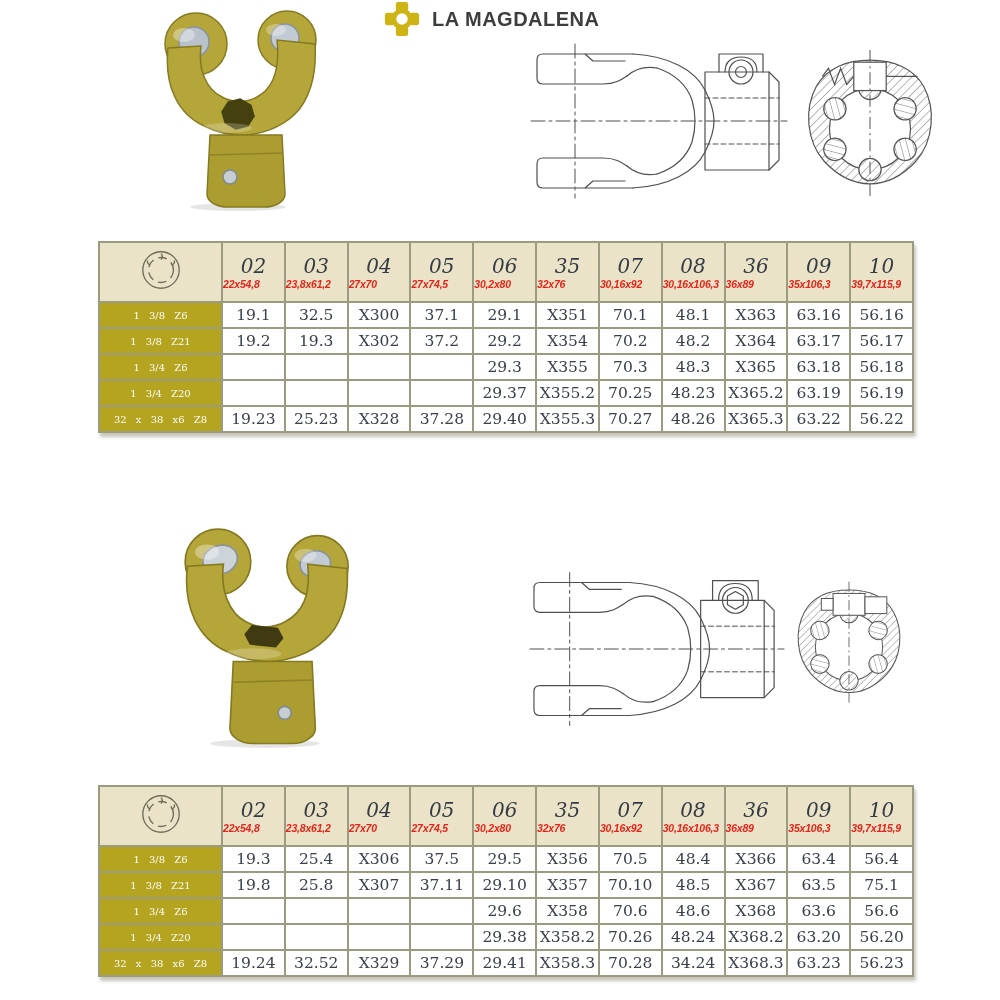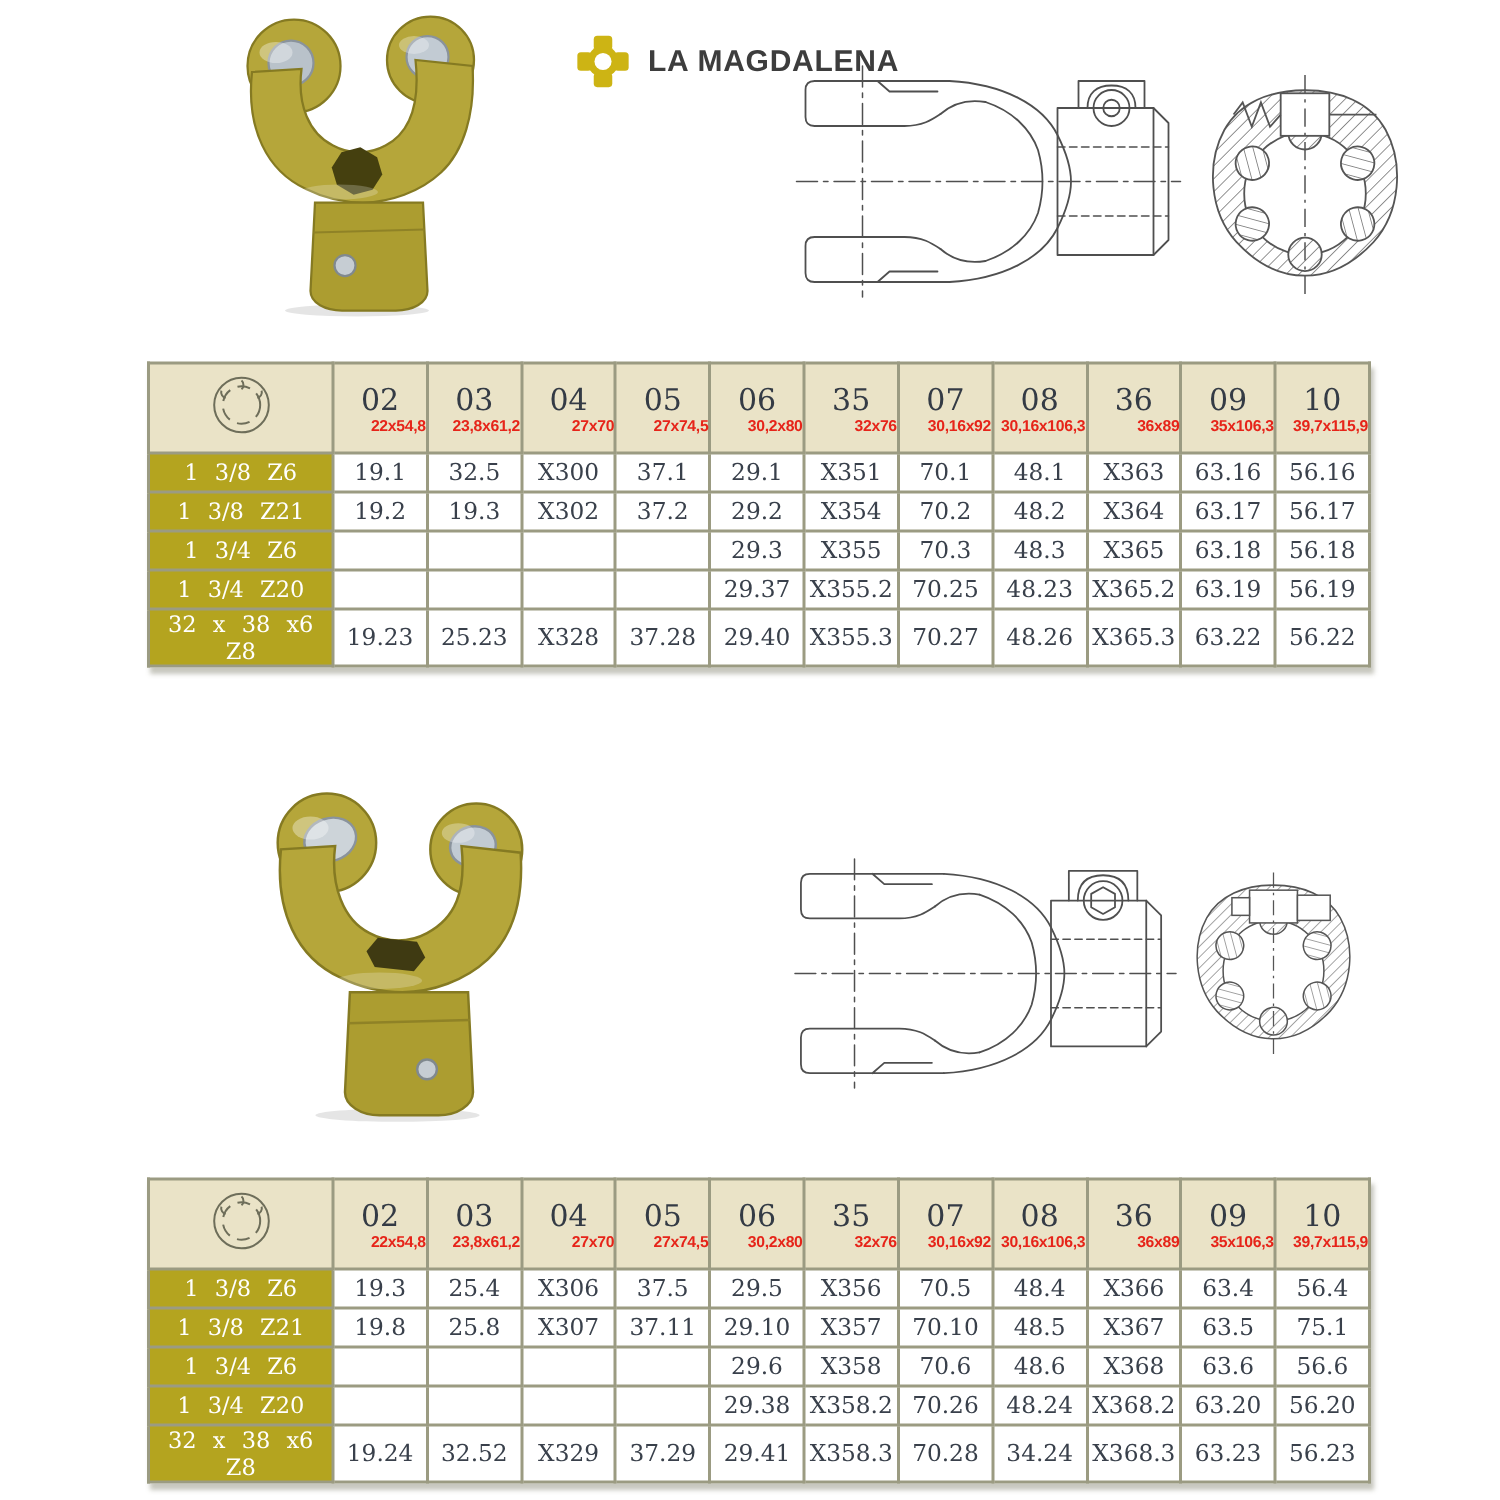--- a/index.html
+++ b/index.html
@@ -1,46 +1,46 @@
 <!DOCTYPE html>
 <html style="--accent-yellow: #cdb414; --table-header-bg: #eae3c7; --row-label-bg: #b4a41f; --grid-border: #9b9b82; --value-text: #39404b; --size-text-red: #e62419;"><head>
 <meta charset="utf-8">
 <style>
   html,body{margin:0;padding:0;background:#ffffff;}
   #page{position:relative;width:1000px;height:1000px;background:#fff;overflow:hidden;
         font-family:"DejaVu Serif", serif;}
 
   
-  #logo{position:absolute;left:383px;top:22px;display:flex;align-items:center;gap:11px;}
+  #logo{position:absolute;left:383px;top:0;display:flex;align-items:center;gap:11px;}
   #logo .logo-text{font-family:"Liberation Sans",sans-serif;font-weight:bold;
         font-size:20px;color:#3d3d3d;letter-spacing:.5px;}
 
   
   .abs{position:absolute;}
   #photo1{left:156px;top:2px;width:170px;height:210px;}
   #photo2{left:172px;top:518px;width:186px;height:230px;}
   #side1{left:528px;top:42px;width:262px;height:158px;}
   #sec1{left:794px;top:48px;width:152px;height:152px;}
   #side2{left:528px;top:556px;width:258px;height:186px;}
   #sec2{left:786px;top:580px;width:126px;height:126px;}
 
   
   .parts-table{position:absolute;left:98px;width:816px;border-collapse:collapse;
        table-layout:fixed;background:#fff;
        box-shadow:2px 4px 3px rgba(130,130,110,.45);}
   #table1{top:241px;}
   #table2{top:785px;}
   .parts-table th,.parts-table td{border:2px solid var(--grid-border,#9b9b82);padding:0;}
-  .parts-table thead th{background:var(--table-header-bg,#eae3c7);height:58px;vertical-align:middle;}
+  .parts-table thead th{background:var(--table-header-bg,#eae3c7);height:58px;vertical-align:middle;font-style:italic;}
   .parts-table thead th .code{font-size:20px;font-weight:normal;color:#343b45;line-height:1.15;text-align:center;}
   .parts-table thead th .size{font-family:"Liberation Sans",sans-serif;font-weight:bold;
-       font-size:10.5px;letter-spacing:-0.2px;color:var(--size-text-red,#e62419);text-align:right;}
+       font-size:10.5px;letter-spacing:-0.2px;color:var(--size-text-red,#e62419);text-align:left;}
   .parts-table th.corner{background:var(--table-header-bg,#eae3c7);text-align:center;}
   .parts-table tbody th.rowlabel{background:var(--row-label-bg,#b4a41f);color:#ffffff;
-       font-weight:normal;font-size:15px;word-spacing:6px;height:24px;text-align:center;}
+       font-weight:normal;font-size:10px;word-spacing:6px;height:24px;text-align:center;}
   .parts-table tbody td{font-size:15.5px;color:var(--value-text,#39404b);text-align:center;height:24px;background:#fff;}
 </style>
 </head>
 <body>
 
 <div id="page">
 
   <div id="logo">
     <svg width="38" height="38" viewBox="0 0 40 40">
       <g fill="#cdb414">

